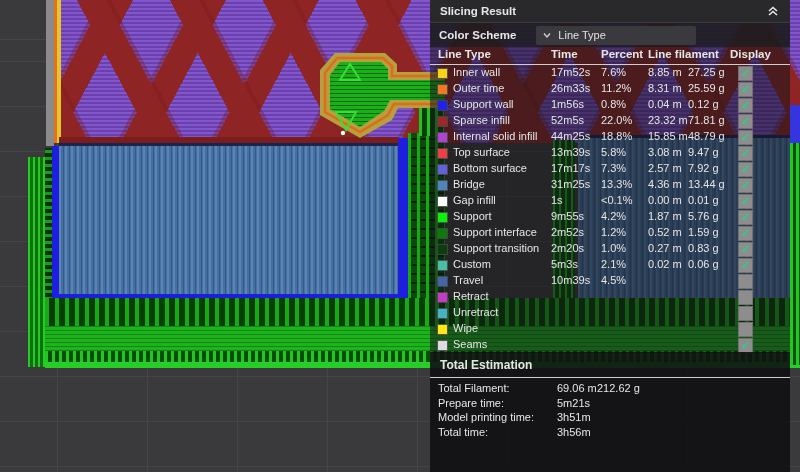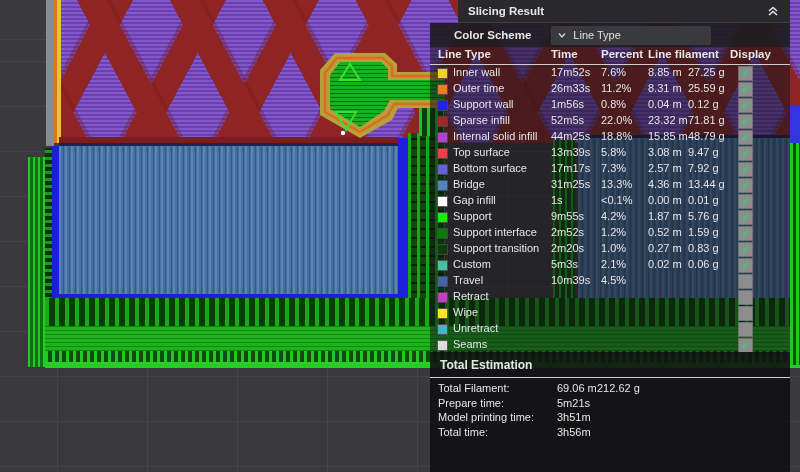--- a/index.html
+++ b/index.html
@@ -55,24 +55,24 @@
   .dashrow{left:45px;top:351px;width:755px;height:11px;
     background:repeating-linear-gradient(90deg,#22c822 0 3px,#0a4d0a 3px 7px);}
   .bottomedge{left:45px;top:362px;width:755px;height:6px;background:#25cf25;}
   
   .edge-blue{left:790px;top:105px;width:10px;height:38px;background:#3535e0;}
   .edge-green{left:790px;top:143px;width:10px;height:222px;
     background:repeating-linear-gradient(90deg,#22c822 0 3px,#0a4d0a 3px 6px);}
   
   #panel{position:absolute;left:430px;top:0;width:360px;height:472px;color:#e6e6e6;font-size:11px;}
   .title-bar{height:22px;background:#29292c;border-bottom:1px solid #3e3e42;
-    display:flex;align-items:center;padding:0 10px;font-weight:bold;font-size:11.5px;margin-left:28px;}
+    display:flex;align-items:center;padding:0 10px;font-weight:bold;font-size:11.5px;}
   .title-bar .spacer{flex:1;}
   .scheme-row{height:24px;background:rgba(28,28,31,0.92);display:flex;align-items:center;
-    padding:0 24px;font-weight:bold;font-size:11.5px;}
+    padding:0 9px;font-weight:bold;font-size:11.5px;}
   .dropdown{margin-left:20px;width:148px;height:19px;background:#3a3a3e;border-radius:2px;
     display:flex;align-items:center;gap:6px;padding:0 6px;font-weight:normal;color:#e0e0e0;font-size:11px;}
   .table-area{background:rgba(20,20,23,0.55);}
   .thead{position:relative;height:17px;font-weight:bold;font-size:11.5px;border-bottom:1px solid #cfcfcf;}
   .thead span{position:absolute;top:1px;}
   .h0{left:8px}.h1{left:121px}.h2{left:171px}.h3{left:218px}.h4{left:300px}
   #lt-rows{position:relative;}
   .lt-row{position:relative;height:16px;}
   .lt-row span{position:absolute;top:1px;white-space:nowrap;}
   .swatch{left:7px;top:3px !important;width:9px;height:9px;border:1px solid rgba(70,70,70,0.9);}
@@ -295,31 +295,31 @@
           <div class="lt-row">
             <span class="swatch" style="background: rgb(196, 60, 196);"></span>
             <span class="lt-label">Retract</span>
             <span class="lt-time"></span>
             <span class="lt-pct"></span>
             <span class="lt-m"></span>
             <span class="lt-g"></span>
             <span class="lt-check"></span>
           </div>
           <div class="lt-row">
+            <span class="swatch" style="background: rgb(66, 180, 196);"></span>
+            <span class="lt-label">Unretract</span>
+            <span class="lt-time"></span>
+            <span class="lt-pct"></span>
+            <span class="lt-m"></span>
+            <span class="lt-g"></span>
+            <span class="lt-check"></span>
+          </div>
+          <div class="lt-row">
             <span class="swatch" style="background: rgb(255, 232, 22);"></span>
             <span class="lt-label">Wipe</span>
-            <span class="lt-time"></span>
-            <span class="lt-pct"></span>
-            <span class="lt-m"></span>
-            <span class="lt-g"></span>
-            <span class="lt-check"></span>
-          </div>
-          <div class="lt-row">
-            <span class="swatch" style="background: rgb(66, 180, 196);"></span>
-            <span class="lt-label">Unretract</span>
             <span class="lt-time"></span>
             <span class="lt-pct"></span>
             <span class="lt-m"></span>
             <span class="lt-g"></span>
             <span class="lt-check"></span>
           </div>
           <div class="lt-row">
             <span class="swatch" style="background: rgb(220, 220, 220);"></span>
             <span class="lt-label">Seams</span>
             <span class="lt-time"></span>

